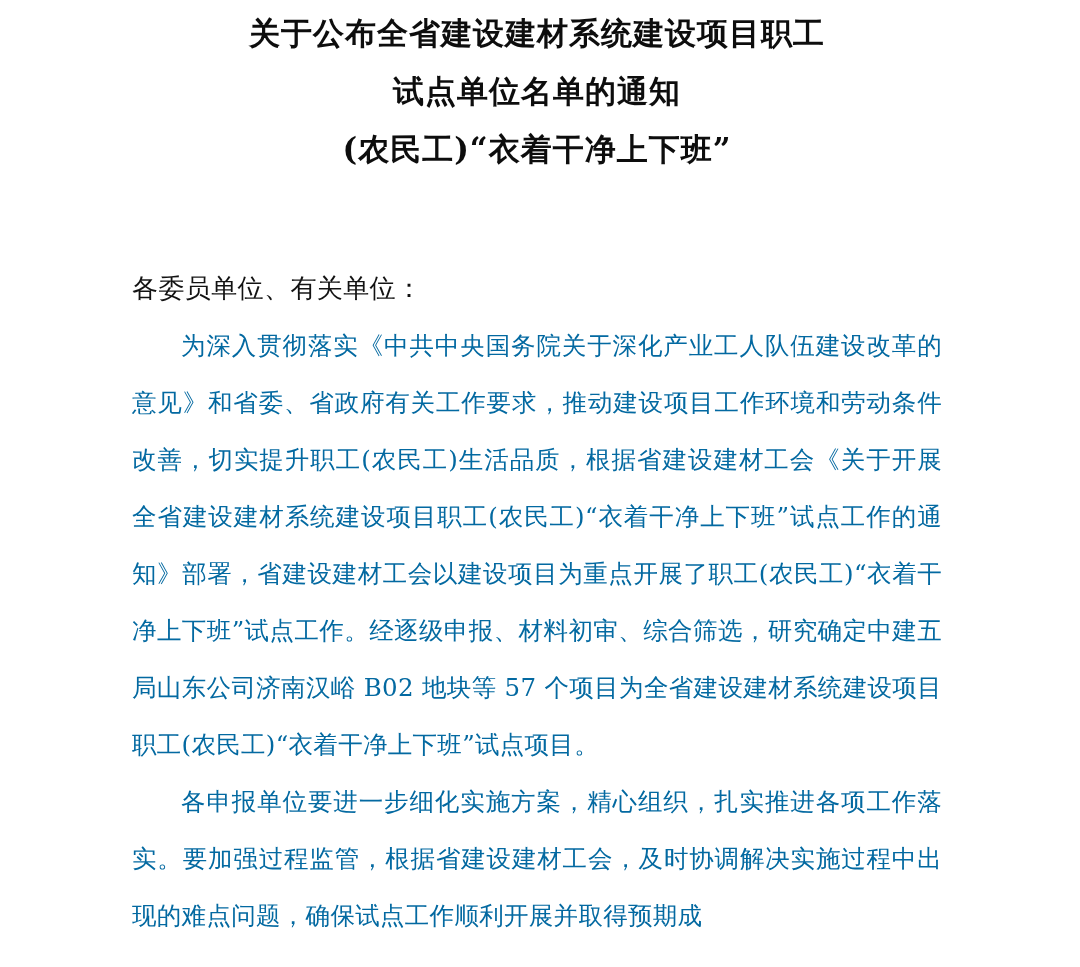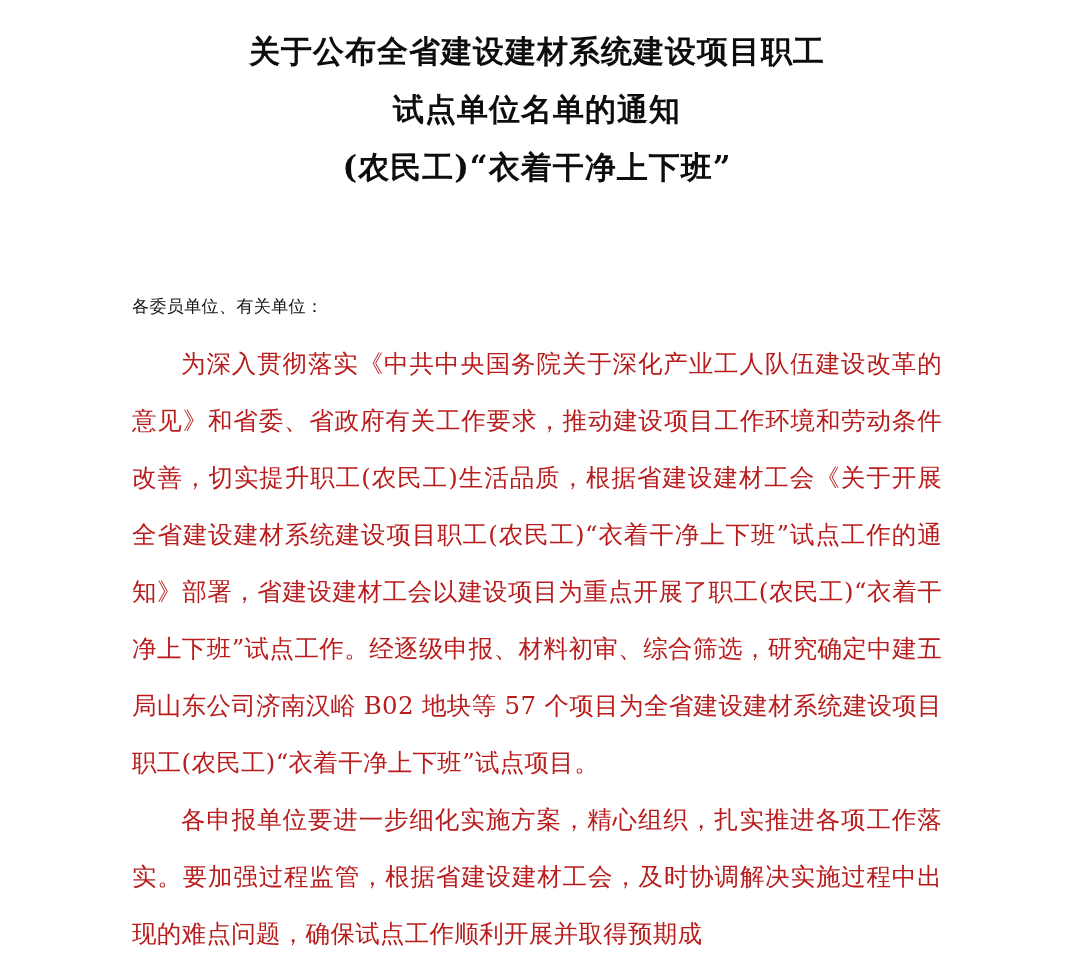--- a/index.html
+++ b/index.html
@@ -21,46 +21,46 @@
     background: #ffffff;
     box-sizing: border-box;
   }
   .doc-body {
     position: absolute;
     left: 132px;
     top: 0;
     width: 810px;
   }
   .title-block {
-    padding-top: 22px;
+    padding-top: 4px;
     text-align: center;
   }
   .title-line {
     font-size: 31px;
     font-weight: bold;
     letter-spacing: 1px;
     line-height: 58px;
     color: #0d0d0d;
     white-space: nowrap;
   }
   .salutation {
     margin-top: 82px;
-    font-size: 17px;
+    font-size: 26px;
     line-height: 57px;
     letter-spacing: 0.4px;
     color: #121212;
   }
   .para {
     font-size: 24.5px;
     line-height: 57px;
     letter-spacing: 0.3px;
     text-align: justify;
     text-justify: inter-ideograph;
     text-indent: 2em;
-    color: #b91c1c;
+    color: #0369a1;
     margin: 0;
   }
   .para + .para {
     margin-top: 0;
   }
   .para-last {
     
   }
 </style>
 </head>

